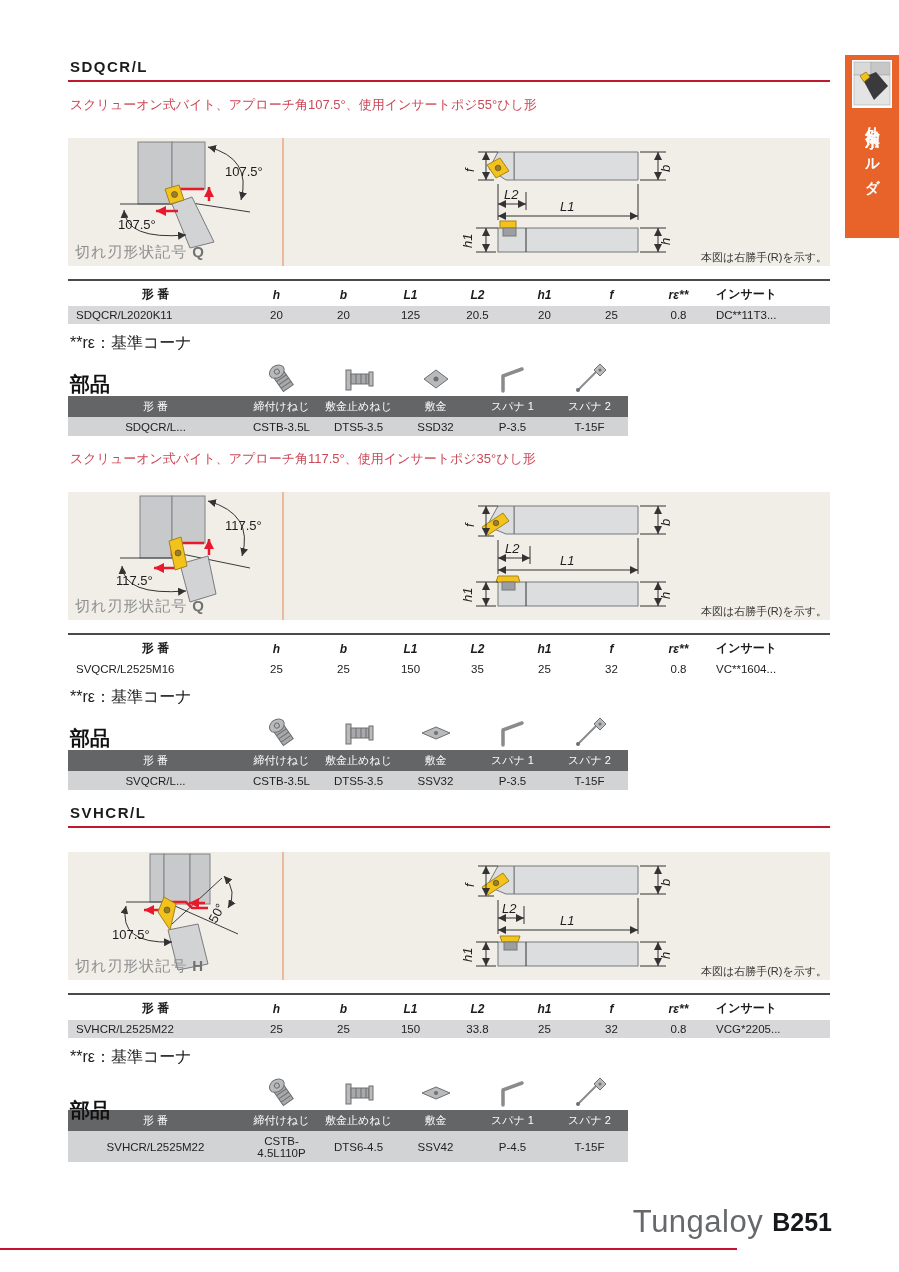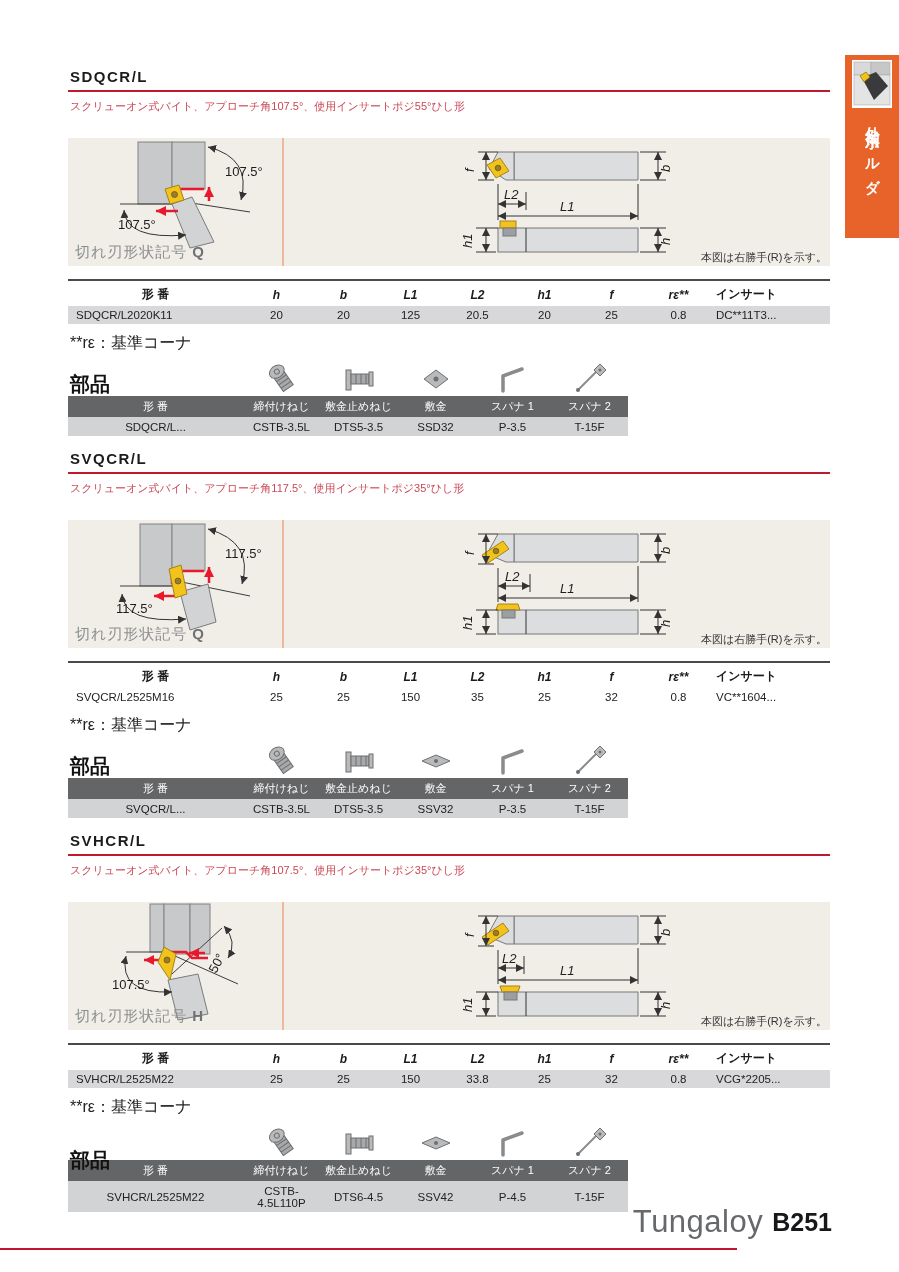--- a/index.html
+++ b/index.html
@@ -1,25 +1,25 @@
 <!DOCTYPE html>
 <html><head>
 <meta charset="utf-8">
 <style>
   html,body{margin:0;padding:0;}
   body{
     position:relative;width:899px;height:1272px;background:#ffffff;overflow:hidden;
     font-family:"Liberation Sans","DejaVu Sans",sans-serif;color:#1b1b1b;
   }
-  .content{position:absolute;left:68px;top:68px;width:762px;}
+  .content{position:absolute;left:68px;top:58px;width:762px;}
   .sec{margin-top:0;}
   .sec + .sec{margin-top:14px;}
   .sec-title{font-size:15px;font-weight:bold;letter-spacing:1.5px;color:#1b1b1b;
     margin:0;padding:0 0 5px 2px;border-bottom:2px solid #c0182c;}
-  .sec-sub{font-size:11px;color:#cb4856;margin-top:7px;padding-left:2px;}
+  .sec-sub{font-size:13px;color:#cb4856;margin-top:14px;padding-left:2px;}
   .panel{position:relative;margin-top:24px;width:762px;height:128px;background:#f1eee8;}
   .panel svg{position:absolute;left:0;top:0;}
   .edge-label{position:absolute;left:7px;bottom:4px;font-size:15px;color:#8d8f91;letter-spacing:1px;}
   .edge-label b{color:#6f7173;margin-left:5px;}
   .note{position:absolute;right:3px;bottom:1px;font-size:11px;color:#333;}
   table.dim{width:762px;border-collapse:collapse;margin-top:13px;border-top:2px solid #4a4a4a;}
   table.dim th{font-size:12px;font-weight:bold;padding:5px 2px 3px;text-align:center;}
   table.dim th.it{font-style:italic;}
   table.dim td{font-size:11.5px;padding:3px 2px;text-align:center;color:#222;}
   table.dim .first{text-align:left;padding-left:8px;}
@@ -262,21 +262,20 @@
           <td>SSD32</td>
           <td>P-3.5</td>
           <td>T-15F</td>
         </tr>
       </tbody>
         </table>
     </div>
   </div>
 
   <div class="sec">
-    <h2 class="sec-title">SVQCR/L</h2>
     <div class="sec-sub">スクリューオン式バイト、アプローチ角117.5°、使用インサートポジ35°ひし形</div>
 
     <div class="panel">
       <svg width="762" height="128" viewBox="0 0 762 128">
         <defs>
           <marker id="s2a" viewBox="0 0 10 10" refX="10" refY="5" markerUnits="userSpaceOnUse" markerWidth="8" markerHeight="8" orient="auto-start-reverse">
               <path d="M0,0L10,5L0,10z" fill="#333"></path>
             </marker>
           <marker id="s2r" viewBox="0 0 10 10" refX="10" refY="5" markerUnits="userSpaceOnUse" markerWidth="10" markerHeight="10" orient="auto">
               <path d="M0,0L10,5L0,10z" fill="#e8192c"></path>
@@ -447,21 +446,20 @@
           <td>P-3.5</td>
           <td>T-15F</td>
         </tr>
       </tbody>
         </table>
     </div>
   </div>
 
   <div class="sec">
     <h2 class="sec-title">SVHCR/L</h2>
-    <div class="sec-sub">スクリューオン式バイト、アプローチ角107.5°、使用インサートポジ35°ひし形</div>
 
     <div class="panel">
       <svg width="762" height="128" viewBox="0 0 762 128">
         <defs>
           <marker id="s3a" viewBox="0 0 10 10" refX="10" refY="5" markerUnits="userSpaceOnUse" markerWidth="8" markerHeight="8" orient="auto-start-reverse">
               <path d="M0,0L10,5L0,10z" fill="#333"></path>
             </marker>
           <marker id="s3r" viewBox="0 0 10 10" refX="10" refY="5" markerUnits="userSpaceOnUse" markerWidth="10" markerHeight="10" orient="auto">
               <path d="M0,0L10,5L0,10z" fill="#e8192c"></path>
             </marker>

